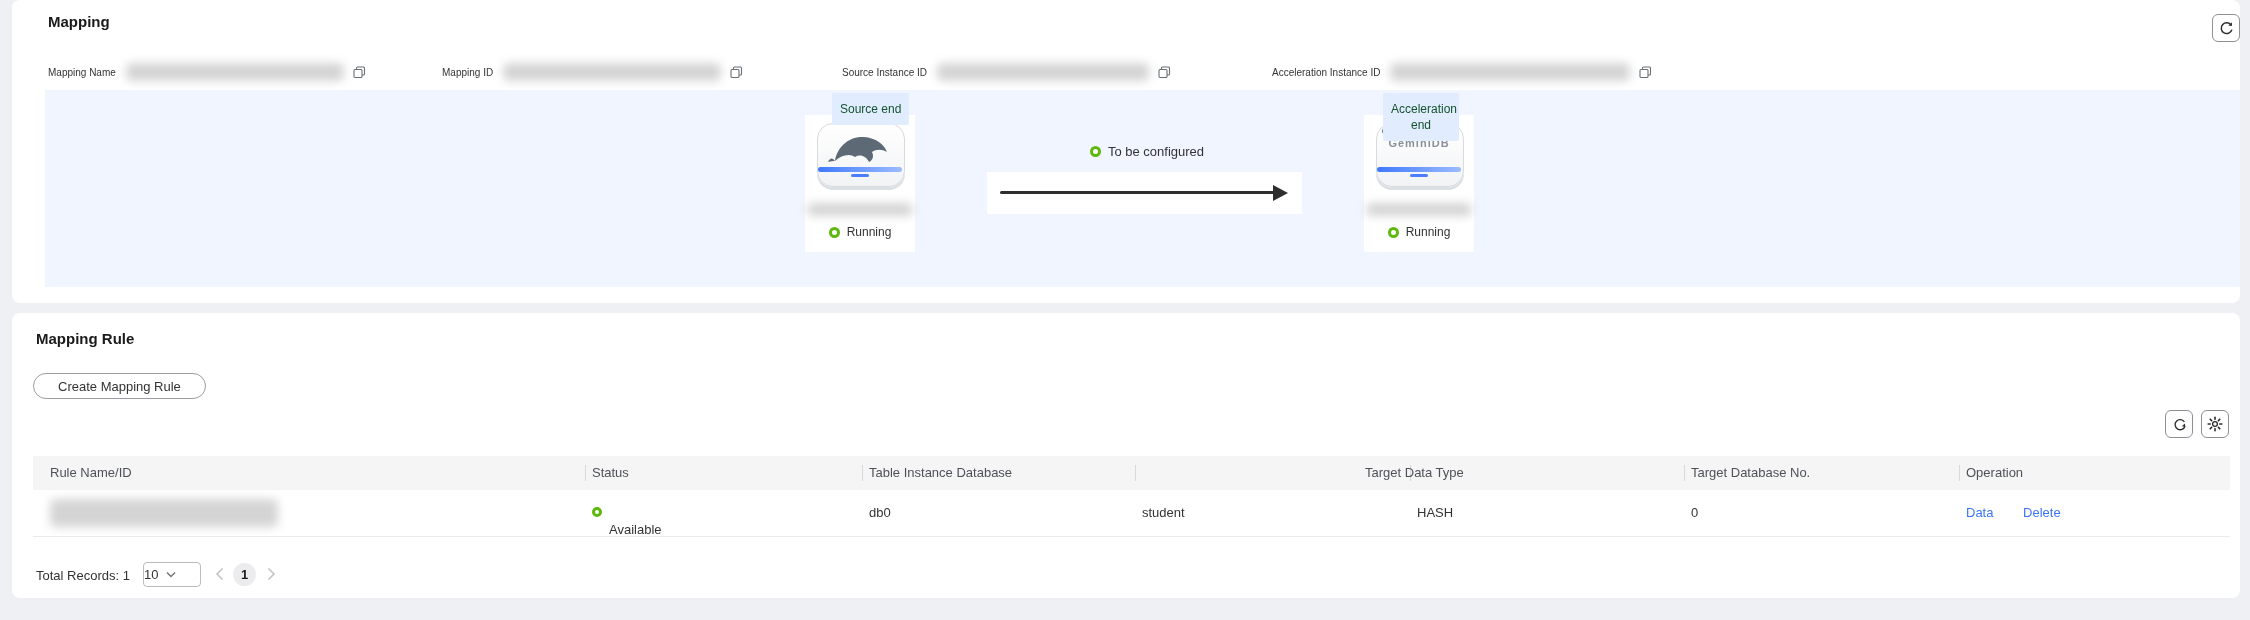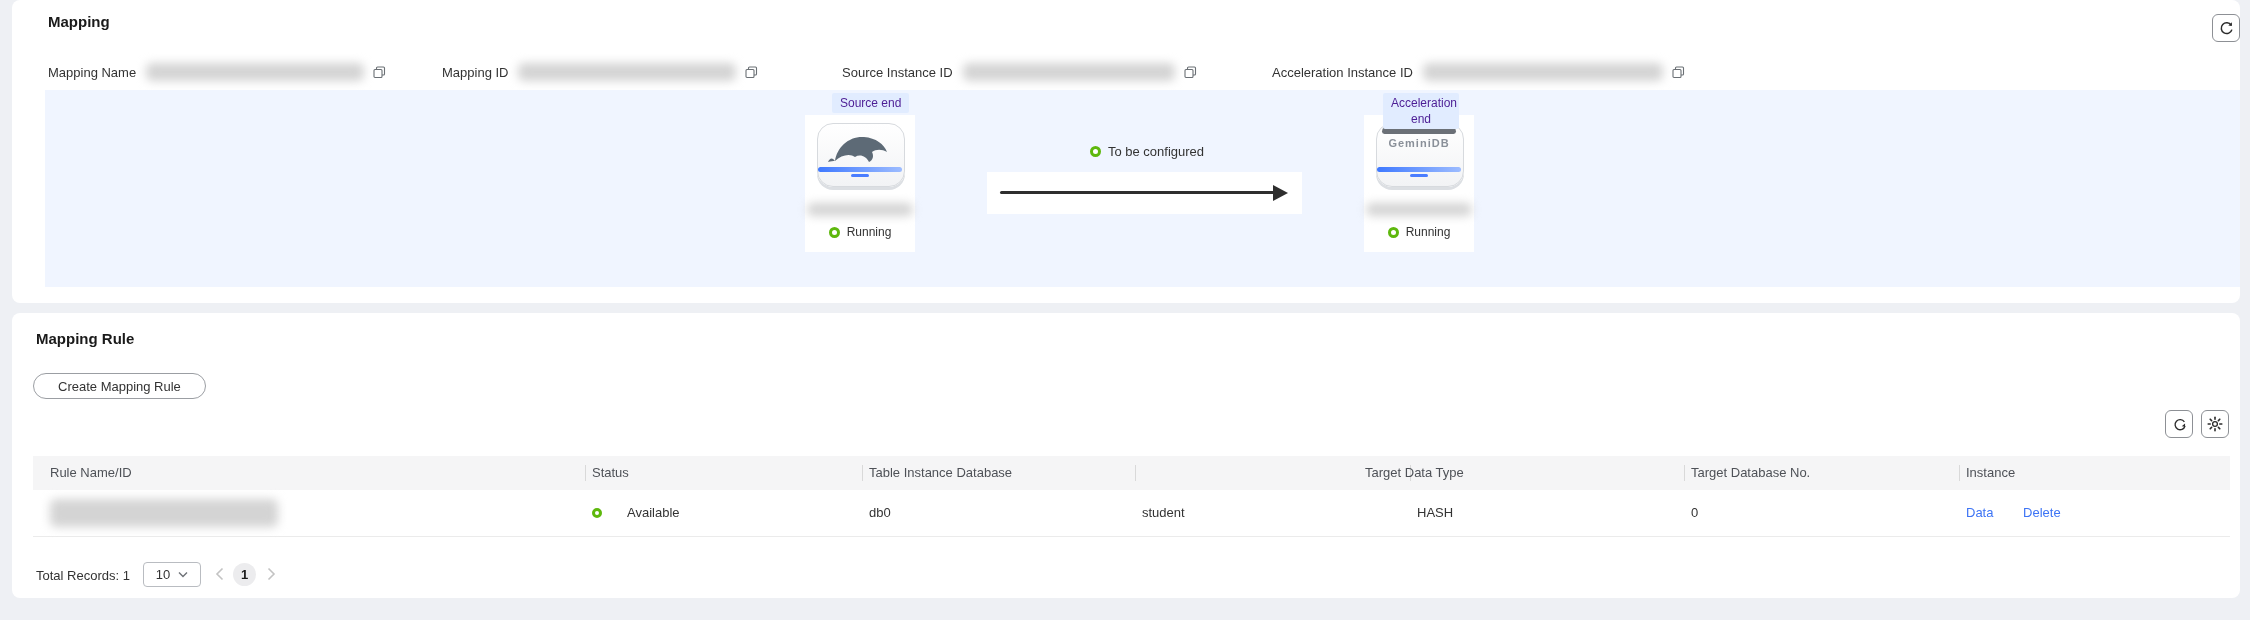--- a/index.html
+++ b/index.html
@@ -1,45 +1,45 @@
 <!DOCTYPE html>
 <html><head>
 <meta charset="utf-8">
 <style>
   html,body{margin:0;padding:0}
   body{width:2250px;height:620px;background:#eef0f4;font-family:"Liberation Sans","DejaVu Sans",sans-serif;position:relative;overflow:hidden;color:#333}
   .abs{position:absolute}
   .card{background:#fff;border-radius:8px;position:absolute}
   .sec-title{font-size:15px;font-weight:bold;color:#1a1a1a}
   .field{position:absolute;top:60px;display:flex;align-items:center;height:24px}
-  .field .lbl{font-size:13px;color:#333;margin-right:10px;white-space:nowrap}
+  .field .lbl{font-size:10px;color:#333;margin-right:10px;white-space:nowrap}
   .blur{background:#d4d4d4;border-radius:6px;filter:blur(5px)}
   .copy-ic{margin-left:9px;cursor:pointer;display:inline-flex}
   .panel{position:absolute;left:33px;top:90px;width:2195px;height:197px;background:#f0f5ff}
-  .tag{background:#e1ecff;color:#4c1d95;font-size:12px;line-height:16px;padding:2px 8px;border-radius:2px;display:inline-block;text-align:center}
+  .tag{background:#e1ecff;color:#14532d;font-size:12px;line-height:16px;padding:8px 8px;border-radius:2px;display:inline-block;text-align:center}
   .endbox{position:absolute;width:110px;background:#fff}
   .ring{width:11px;height:11px;border-radius:50%;border:3px solid #5eb80d;background:#fff;box-sizing:border-box;flex:0 0 auto}
   .statusrow{display:flex;align-items:center;gap:7px;font-size:12px;color:#333;justify-content:center}
   .dbbox{position:relative;width:94px;height:78px;margin:4px auto 0}
   .slab{position:absolute;left:4px;top:4px;width:86px;height:62px;background:linear-gradient(#ffffff,#f2f3f5);border:1px solid #d7dade;border-radius:16px;box-shadow:0 3px 0 #dcdfe3}
   .stripe{position:absolute;left:5px;top:48px;width:84px;height:5px;background:linear-gradient(90deg,#3f79ff,#9dbcff);border-radius:3px}
   .gem-top{position:absolute;left:10px;top:6px;width:74px;height:9px;background:#6b7077;border-radius:8px 8px 3px 3px}
   .gem-txt{position:absolute;left:0;top:18px;width:100%;text-align:center;font-size:11px;font-weight:bold;color:#8a9099;letter-spacing:1px}
   .iconbtn{position:absolute;width:28px;height:28px;border:1px solid #8d9095;border-radius:6px;background:#fff;display:flex;align-items:center;justify-content:center;cursor:pointer;box-sizing:border-box}
   .pill-btn{position:absolute;left:33px;top:60px;height:26px;padding:0 24px;border:1px solid #9b9ea3;border-radius:14px;background:#fff;font-size:13px;color:#333;display:flex;align-items:center;cursor:pointer}
   .searchwrap{position:absolute;left:33px;top:95px;width:2124px;height:32px;border:1px solid #c4c7cc;border-radius:4px;background:#fff;display:flex;align-items:center;box-sizing:border-box}
   .searchwrap input{border:none;outline:none;flex:1;font-size:13px;color:#333;background:transparent;font-family:inherit}
   .searchwrap input::placeholder{color:#9b9b9b}
   .thead{position:absolute;left:33px;top:143px;width:2197px;height:34px;background:#f5f5f6;font-size:13px;color:#4e5157}
   .thead .th{position:absolute;top:0;line-height:34px;white-space:nowrap}
   .vsep{position:absolute;top:9px;width:1px;height:16px;background:#d9d9d9}
   .trow{position:absolute;left:33px;top:177px;width:2197px;height:46px;background:#fff;border-bottom:1px solid #ebebeb;font-size:13px;color:#333}
   .trow .td{position:absolute;top:0;line-height:46px;white-space:nowrap}
   .link{color:#3d74f5;cursor:pointer;text-decoration:none;font-size:13px}
-  .pgsel{position:absolute;left:131px;top:249px;width:58px;height:25px;border:1px solid #b9bcc1;border-radius:4px;background:#fff;display:flex;align-items:center;justify-content:center;gap:8px;font-size:13px;color:#333;cursor:pointer;box-sizing:border-box}
+  .pgsel{position:absolute;left:131px;top:249px;width:58px;height:25px;border:1px solid #b9bcc1;border-radius:4px;background:#fff;display:flex;align-items:center;justify-content:flex-start;gap:8px;font-size:13px;color:#333;cursor:pointer;box-sizing:border-box}
   .pgnum{position:absolute;left:221px;top:250px;width:23px;height:23px;border-radius:50%;background:#ececee;font-size:13px;font-weight:bold;color:#1a1a1a;display:flex;align-items:center;justify-content:center;cursor:pointer}
   svg{display:block}
 </style>
 </head>
 <body>
 
 <div class="card" style="left:12px;top:0;width:2228px;height:303px">
   <div class="abs sec-title" style="left:36px;top:13px">Mapping</div>
 
   <div class="iconbtn" style="left:2200px;top:14px">
@@ -176,27 +176,27 @@
     <span class="vsep" style="left:552px"></span>
     <span class="th" style="left:559px">Status</span>
     <span class="vsep" style="left:829px"></span>
     <span class="th" style="left:836px">Table Instance Database</span>
     <span class="vsep" style="left:1102px"></span>
     <span class="vsep" style="left:1377px"></span>
     <span class="th" style="left:1332px">Target Data Type</span>
     <span class="vsep" style="left:1651px"></span>
     <span class="th" style="left:1658px">Target Database No.</span>
     <span class="vsep" style="left:1926px"></span>
-    <span class="th" style="left:1933px">Instance</span>
+    <span class="th" style="left:1933px">Operation</span>
   </div>
 
   <div class="trow" style="left:21px">
     <span class="blur" style="position:absolute;left:17px;top:9px;width:228px;height:28px"></span>
     <span class="td" style="left:559px">
-      <span style="display:inline-flex;align-items:center;gap:25px">
+      <span style="display:inline-flex;gap:7px">
         <span class="ring" style="width:10px;height:10px;border-width:3px"></span>
         <span>Available</span>
       </span>
     </span>
     <span class="td" style="left:836px">db0</span>
     <span class="td" style="left:1109px">student</span>
     <span class="td" style="left:1384px">HASH</span>
     <span class="td" style="left:1658px">0</span>
     <span class="td" style="left:1933px">
       <a class="link">Data</a>

